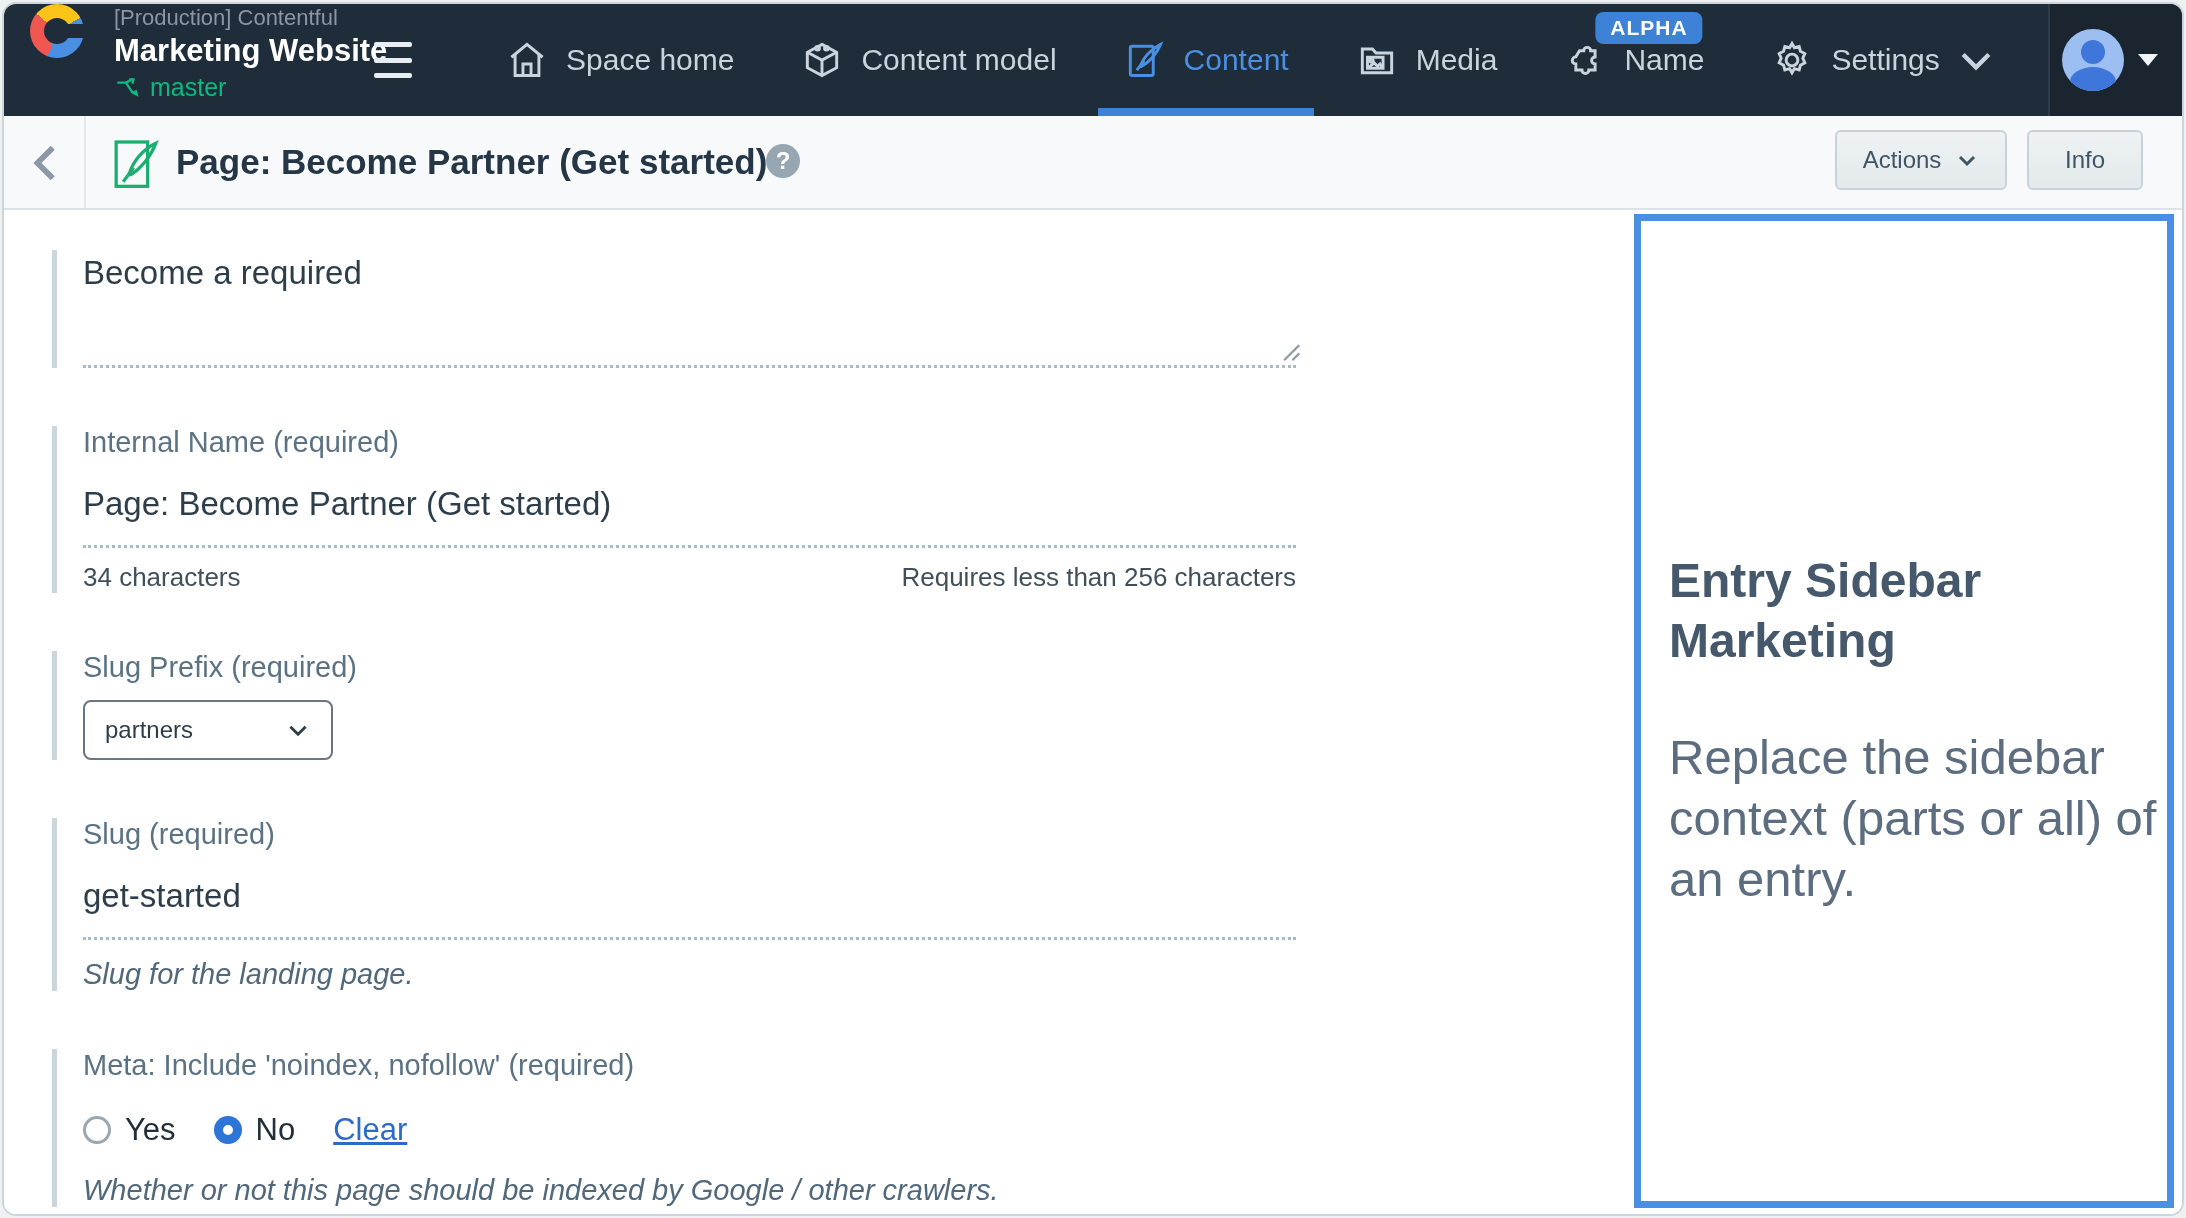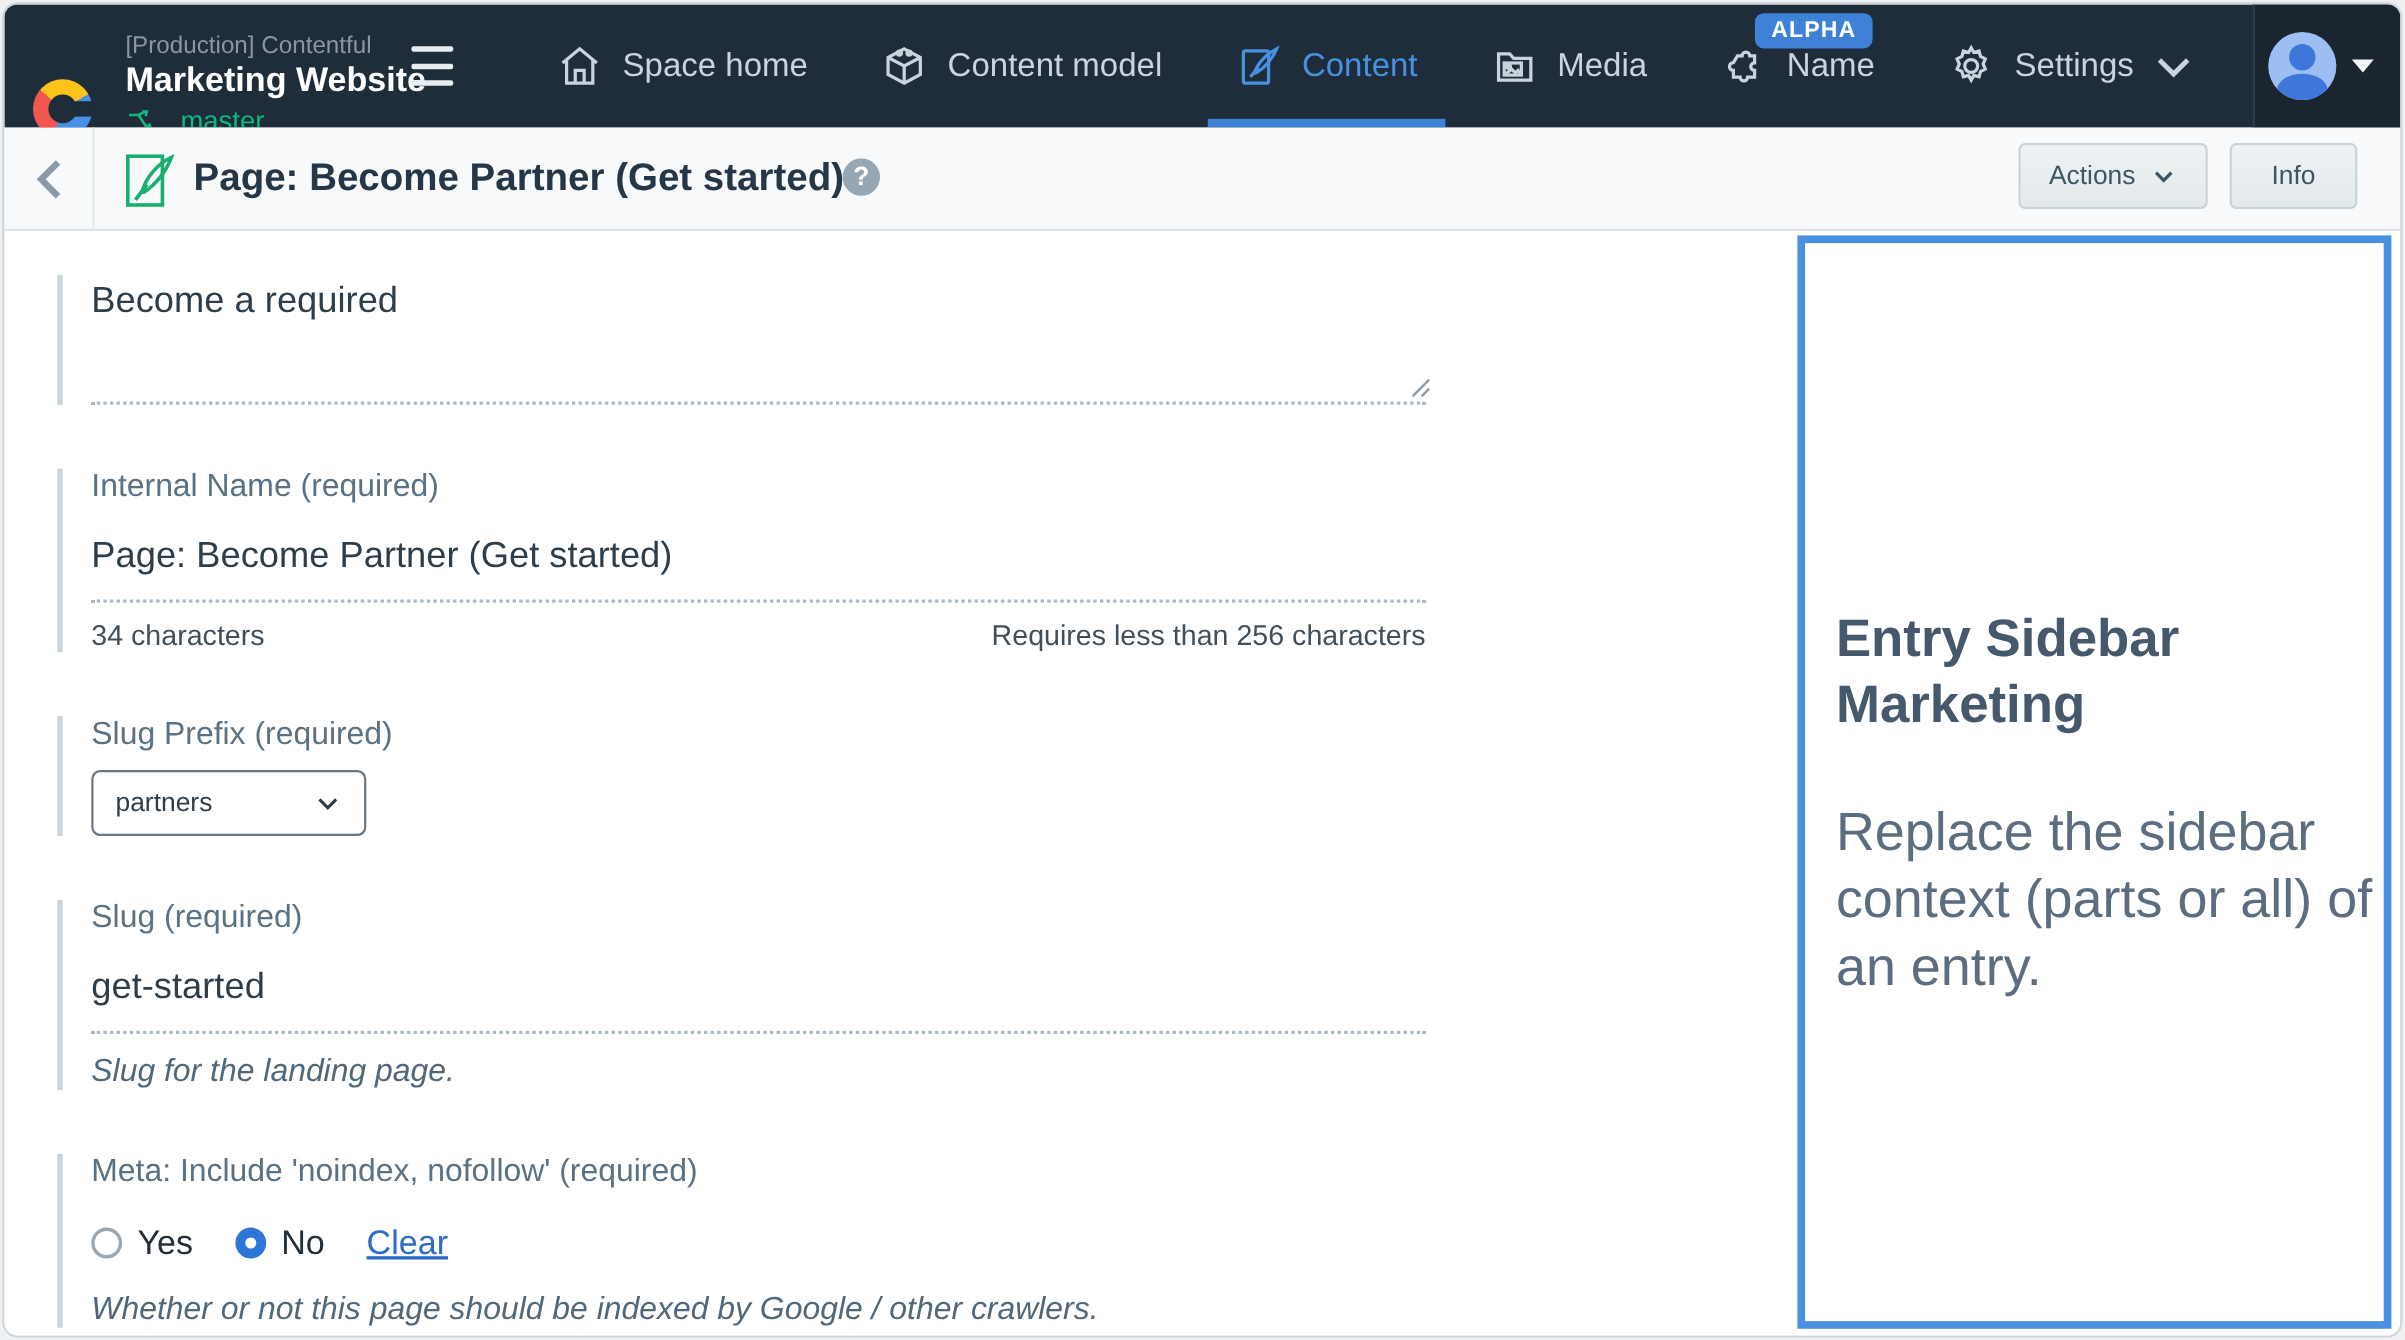--- a/index.html
+++ b/index.html
@@ -3,29 +3,29 @@
 <meta charset="utf-8">
 <style>
   * { box-sizing: border-box; margin: 0; padding: 0; }
   html,body { width: 2186px; height: 1218px; background:#eef0f2; font-family:"Liberation Sans", sans-serif; }
   .frame { position:relative; width:2182px; height:1214px; margin:2px auto; background:#ffffff;
            border:2px solid #ccd5db; border-radius:14px; overflow:hidden; }
 
   
   .topbar { position:absolute; left:0; top:0; width:100%; height:112px; background:#1f2d3b; }
   .topbar .user-section { position:absolute; right:0; top:0; width:134px; height:112px; background:#1a2530; border-left:2px solid #2c3c4a; }
-  .space-block { position:absolute; left:26px; top:0; height:122px; display:flex; align-items:flex-end; }
+  .space-block { position:absolute; left:26px; top:0; height:122px; display:flex; align-items:flex-start; }
   .logo { width:54px; height:54px; border-radius:50%;
           background:conic-gradient(from 200deg, #f05751 0 110deg, #fcc419 110deg 220deg, #4a90e2 220deg 360deg); position:relative; }
   .logo::after { content:""; position:absolute; left:14px; top:14px; width:26px; height:26px; border-radius:50%; background:#1f2d3b; }
   .logo::before { content:""; position:absolute; right:-2px; top:20px; width:18px; height:14px; background:#1f2d3b; }
   .space-text { margin-left:30px; display:flex; flex-direction:column; line-height:1.25; }
   .org-label { font-size:22px; color:#8a96a3; }
   .space-name { font-size:31px; color:#ffffff; font-weight:bold; }
-  .env-row { display:flex; align-items:center; gap:24px; margin-top:2px; }
+  .env-row { display:flex; align-items:center; gap:10px; margin-top:2px; }
   .env-label { font-size:25px; color:#0fb87f; }
   .hamburger { position:absolute; left:370px; top:38px; width:38px; height:36px; display:flex; flex-direction:column; justify-content:space-between; cursor:pointer; }
   .hamburger span { display:block; height:5px; border-radius:2px; background:#e8edf2; }
 
   .nav { position:absolute; left:468px; top:0; height:112px; display:flex; align-items:center; }
   .nav-item { position:relative; height:112px; display:flex; align-items:center; padding:0 33px; color:#c9d4de; font-size:30px; cursor:pointer; }
   .nav-item svg { width:44px; height:44px; margin-right:17px; }
   .nav-item.active { color:#4a90e2; }
   .nav-item.active::after { content:""; position:absolute; left:8px; right:8px; bottom:0; height:8px; background:#3d82d6; }
   .badge { position:absolute; top:8px; left:50%; transform:translateX(-36%); background:#3d82d6; color:#fff;

